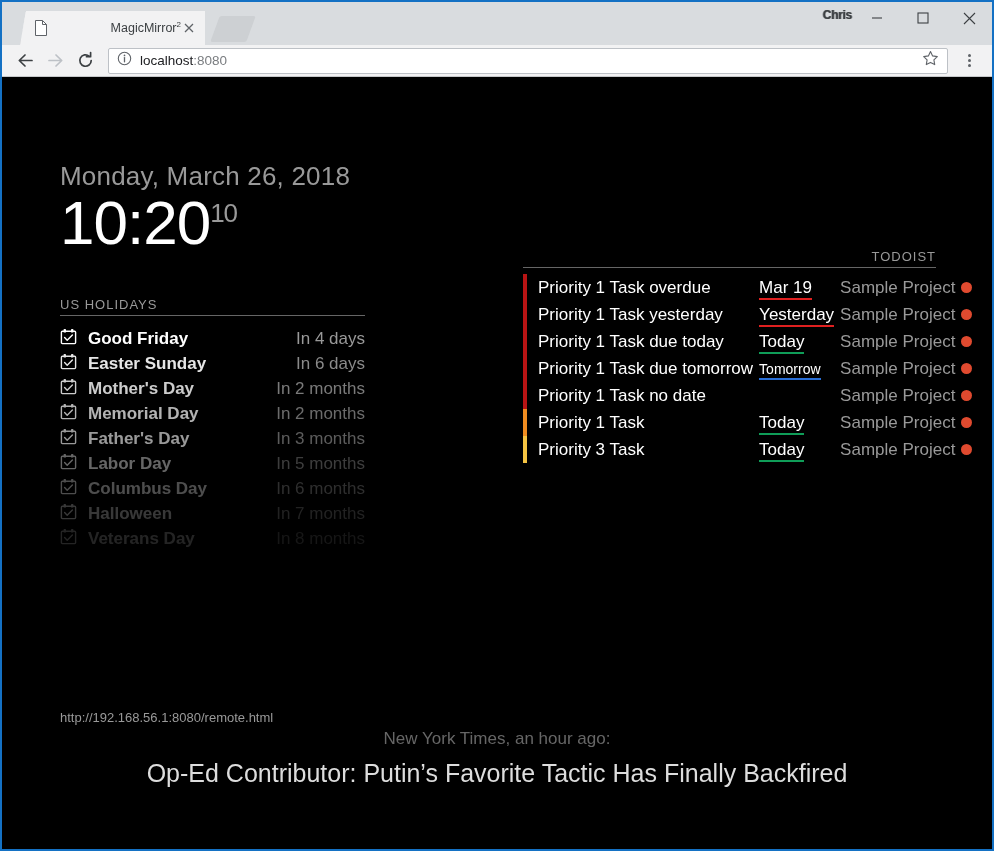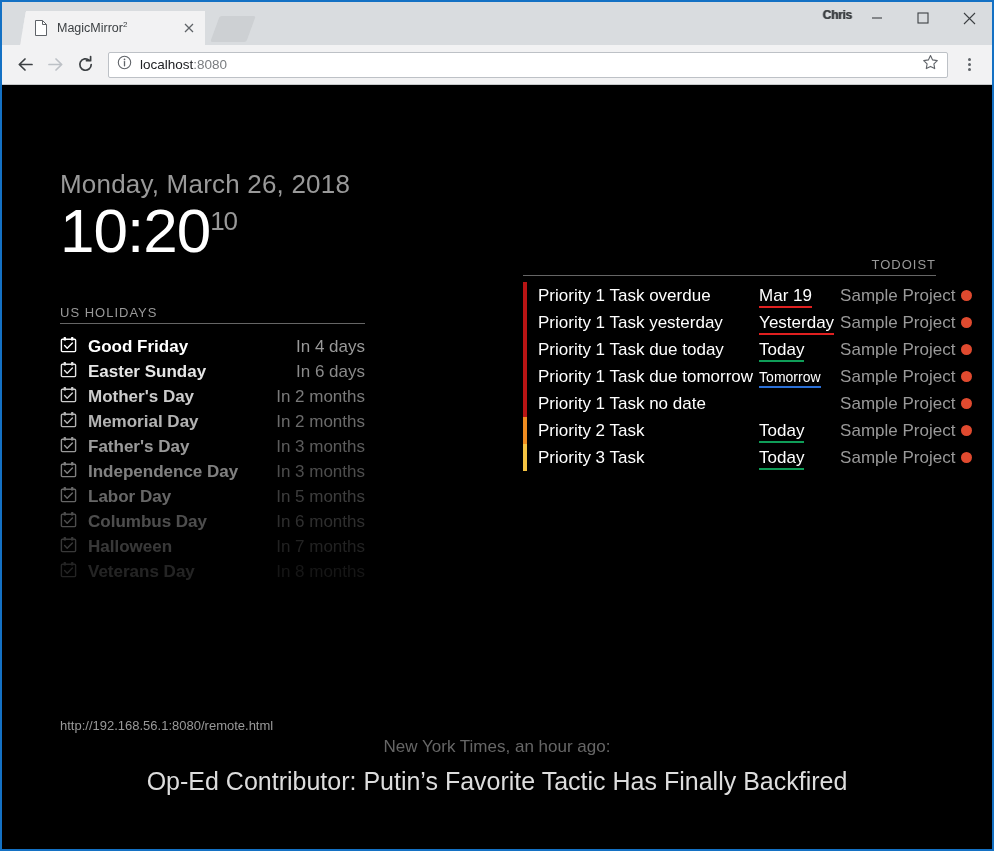--- a/index.html
+++ b/index.html
@@ -22,20 +22,21 @@
     position: relative; flex: 0 0 auto;
     display: flex; align-items: flex-end;
   }
   .tabstrip { display: flex; align-items: flex-end; padding-left: 18px; height: 100%; }
   .tab {
     position: relative; height: 34px; width: 185px;
     background: #f2f2f3; border-radius: 3px 3px 0 0;
     display: flex; align-items: center; padding: 0 8px 0 14px;
     box-shadow: 0 0 0 1px #c6c8ca;
     clip-path: polygon(6px 0, 100% 0, 100% 100%, 0 100%);
+    text-align: right;
   }
   .tab::before, .tab::after {
     content:""; position:absolute; bottom:0; width:12px; height:34px; background:#f2f2f3;
   }
   .tab::before { left:-9px; transform: skewX(-20deg); box-shadow:-1px 0 0 #c6c8ca; }
   .tab::after  { right:-9px; transform: skewX(20deg); box-shadow:1px 0 0 #c6c8ca; }
   .tab-favicon { width:14px; height:16px; flex:0 0 auto; position:relative; z-index:2; }
   .tab-title {
     font-size: 12.5px; color: #3c4043; margin-left: 9px; flex: 1;
     white-space: nowrap; overflow: hidden; position: relative; z-index: 2;
@@ -49,21 +50,21 @@
   .winctl { position: absolute; right: 0; top: 0; display: flex; height: 32px; }
   .winctl div { width: 46px; height: 32px; display:flex; align-items:center; justify-content:center; }
   .profile-name {
     position: absolute; right: 140px; top: 6px;
     font-size: 12px; color: #3c4043; letter-spacing: -0.3px;
     text-shadow: 0.7px 0 0 #8a8d90, -0.7px 0 0 #8a8d90;
     font-weight: bold;
   }
   
   .toolbar {
-    height: 40px; background: #f2f2f3; flex: 0 0 auto;
+    height: 32px; background: #f2f2f3; flex: 0 0 auto;
     display: flex; align-items: center; padding: 0 8px;
     border-bottom: 1px solid #c6c8ca;
   }
   .navbtn { width: 30px; height: 30px; display:flex; align-items:center; justify-content:center; }
   .omnibox {
     flex: 1; height: 26px; margin: 0 6px 0 8px;
     background: #fff; border: 1px solid #bdc1c6; border-radius: 2px;
     display: flex; align-items: center; padding: 0 8px;
   }
   .omni-text { font-size: 13.5px; color: #202124; margin-left: 8px; }
@@ -258,30 +259,20 @@
             <tr style="opacity: 0.6;">
               <td class="holi-icon"><svg width="17" height="17" viewBox="0 0 17 17" style="opacity:1">
                   <rect x="1.4" y="3.2" width="14.2" height="12.4" rx="1" fill="none" stroke="#fff" stroke-width="1.4"></rect>
                   <rect x="3.6" y="1" width="2.4" height="3.6" rx="0.7" fill="#fff"></rect>
                   <rect x="11" y="1" width="2.4" height="3.6" rx="0.7" fill="#fff"></rect>
                   <path d="M4.6 9.6 L7.2 12.2 L12.4 6.9" fill="none" stroke="#fff" stroke-width="1.4" stroke-linecap="round" stroke-linejoin="round"></path>
                 </svg></td>
               <td class="holi-title">Father's Day</td>
               <td class="holi-when">In 3 months</td>
             </tr>
-            <tr style="opacity: 0.5;">
-              <td class="holi-icon"><svg width="17" height="17" viewBox="0 0 17 17" style="opacity:1">
-                  <rect x="1.4" y="3.2" width="14.2" height="12.4" rx="1" fill="none" stroke="#fff" stroke-width="1.4"></rect>
-                  <rect x="3.6" y="1" width="2.4" height="3.6" rx="0.7" fill="#fff"></rect>
-                  <rect x="11" y="1" width="2.4" height="3.6" rx="0.7" fill="#fff"></rect>
-                  <path d="M4.6 9.6 L7.2 12.2 L12.4 6.9" fill="none" stroke="#fff" stroke-width="1.4" stroke-linecap="round" stroke-linejoin="round"></path>
-                </svg></td>
-              <td class="holi-title">Independence Day</td>
-              <td class="holi-when">In 3 months</td>
-            </tr>
             <tr style="opacity: 0.4;">
               <td class="holi-icon"><svg width="17" height="17" viewBox="0 0 17 17" style="opacity:1">
                   <rect x="1.4" y="3.2" width="14.2" height="12.4" rx="1" fill="none" stroke="#fff" stroke-width="1.4"></rect>
                   <rect x="3.6" y="1" width="2.4" height="3.6" rx="0.7" fill="#fff"></rect>
                   <rect x="11" y="1" width="2.4" height="3.6" rx="0.7" fill="#fff"></rect>
                   <path d="M4.6 9.6 L7.2 12.2 L12.4 6.9" fill="none" stroke="#fff" stroke-width="1.4" stroke-linecap="round" stroke-linejoin="round"></path>
                 </svg></td>
               <td class="holi-title">Labor Day</td>
               <td class="holi-when">In 5 months</td>
             </tr>
@@ -365,21 +356,21 @@
               </td>
               <td class="todo-title">Priority 1 Task no date</td>
               <td class="todo-due"><span class=""></span></td>
               <td class="todo-proj">Sample Project</td>
               <td class="proj-dot"><span class="dot" style="background:#e04a2f"></span></td>
             </tr>
             <tr>
               <td class="pri-cell">
                 <span class="pri-bar" style="background:#ef8c20"></span>
               </td>
-              <td class="todo-title">Priority 2 Task</td>
+              <td class="todo-title">Priority 1 Task</td>
               <td class="todo-due"><span class="due-today">Today</span></td>
               <td class="todo-proj">Sample Project</td>
               <td class="proj-dot"><span class="dot" style="background:#e04a2f"></span></td>
             </tr>
             <tr>
               <td class="pri-cell">
                 <span class="pri-bar" style="background:#f5c342"></span>
               </td>
               <td class="todo-title">Priority 3 Task</td>
               <td class="todo-due"><span class="due-today">Today</span></td>

